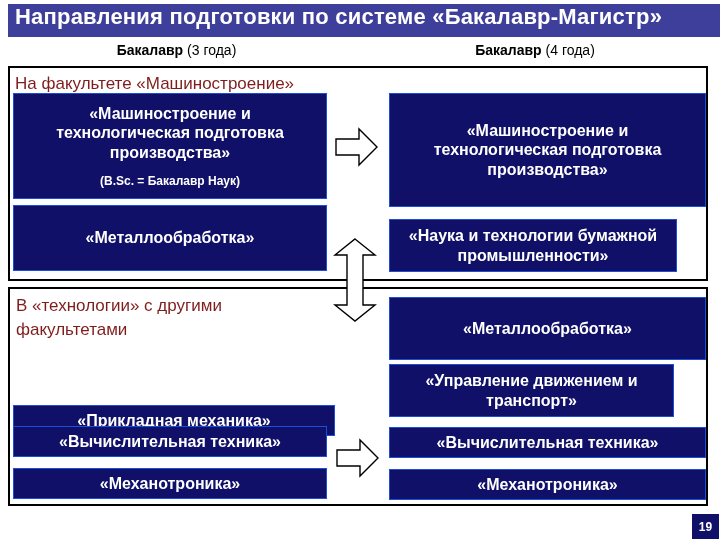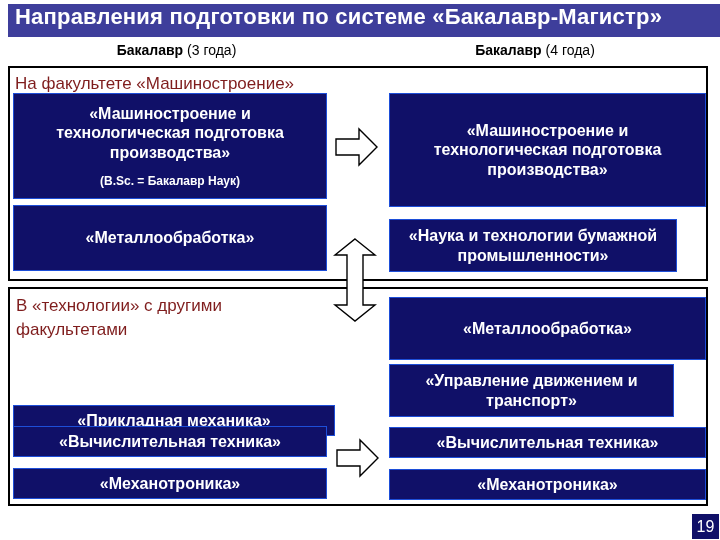--- a/index.html
+++ b/index.html
@@ -73,21 +73,21 @@
   .arrow svg{display:block;}
   .arrow-1{left:335px;top:127px;}
   .arrow-2{left:333px;top:238px;}
   .arrow-3{left:336px;top:438px;}
   
   .page-num{
     position:absolute;left:692px;top:514px;width:27px;height:25px;
     background:var(--c-navy,#101068);
     display:flex;align-items:center;justify-content:center;z-index:3;
   }
-  .page-num span{color:#fff;font-weight:normal;font-size:16px;}
+  .page-num span{color:#fff;font-weight:bold;font-size:12px;}
 </style>
 </head>
 <body style="--c-titlebar: #3E3E9B; --c-navy: #101068;">
 
 <div class="title-bar">
   <span>Направления подготовки по системе «Бакалавр-Магистр»</span>
 </div>
 
 <div class="col-header col-header-left">
   <span class="hb">Бакалавр</span><span> (3 года)</span>

